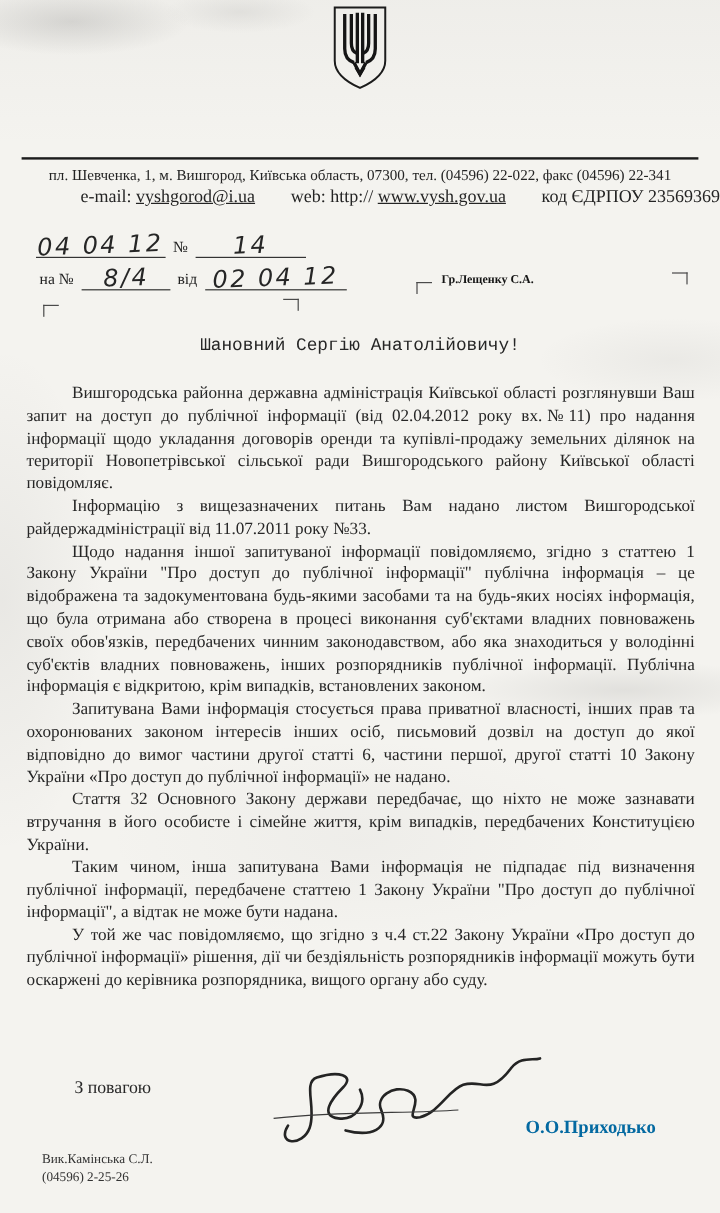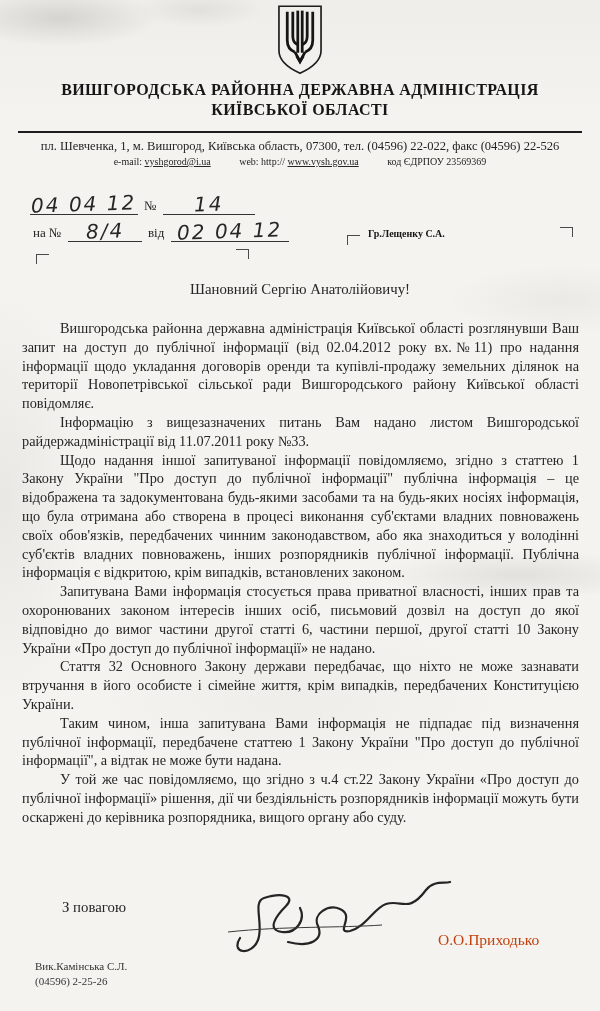--- a/index.html
+++ b/index.html
@@ -24,49 +24,49 @@
       radial-gradient(ellipse 120px 300px at 2px 500px, rgba(100,100,100,.08), transparent 70%),
       linear-gradient(180deg, rgba(150,150,150,.06), rgba(150,150,150,0) 12%);
   }
   .emblem{position:absolute;left:272px;top:4px;width:56px;height:72px;}
   .org-title{position:absolute;left:0;top:80px;width:100%;text-align:center;
     font-weight:bold;font-size:16px;line-height:20px;color:#161616;letter-spacing:.4px;}
   .head-rule{position:absolute;left:18px;top:131px;width:564px;height:0;
     border-top:2.5px solid #1c1c1c;}
   .addr1{position:absolute;left:0;top:139px;width:100%;text-align:center;
     font-size:12.6px;color:#242424;}
-  .addr2{position:absolute;left:0;top:156px;width:100%;text-align:center;
-    font-size:10px;color:#242424;}
+  .addr2{position:absolute;left:0;top:156px;width:100%;text-align:right;
+    font-size:15px;color:#242424;}
   .addr2 .u{text-decoration:underline;}
   .addr2 .sp{display:inline-block;width:26px;}
   
   .reg{position:absolute;left:30px;top:190px;font-size:13px;color:#222;}
   .reg-row{white-space:nowrap;height:27px;}
   .fld{display:inline-block;border-bottom:1.4px solid #333;text-align:center;
     vertical-align:bottom;position:relative;}
   .hand{font-family:"DejaVu Sans", sans-serif;font-style:italic;
     font-size:20px;letter-spacing:2px;color:#262626;
     display:inline-block;transform:rotate(-2deg) translateY(2px);white-space:nowrap;}
   .reg-label{display:inline-block;vertical-align:bottom;padding:0 3px 1px 3px;}
   
   .corner{position:absolute;width:12px;height:9px;}
   .corner.tl{border-left:1.6px solid #4a4a4a;border-top:1.6px solid #4a4a4a;}
   .corner.tr{border-right:1.6px solid #4a4a4a;border-top:1.6px solid #4a4a4a;}
   .addressee{position:absolute;left:368px;top:228px;font-weight:bold;
     font-size:10px;color:#151515;}
   .salutation{position:absolute;left:0;top:281px;width:100%;text-align:center;
-    font-size:14.8px;color:#262626;}
+    font-size:14.8px;color:#262626;font-family:Liberation Mono, monospace;}
   .body-text{position:absolute;left:22px;top:319px;width:557px;
     font-size:14.3px;line-height:18.8px;text-align:justify;color:#262626;}
   .body-text p{margin:0;text-indent:38px;}
   .valediction{position:absolute;left:62px;top:899px;font-size:14.8px;color:#262626;}
   .signer-title{position:absolute;left:22px;top:931px;font-weight:bold;
     font-size:15.5px;color:#151515;}
-  .signer-name{position:absolute;left:438px;top:931px;font-weight:normal;
-    font-size:15.5px;color:#c2410c;}
+  .signer-name{position:absolute;left:438px;top:931px;font-weight:bold;
+    font-size:15.5px;color:#0369a1;}
   .signature{position:absolute;left:222px;top:876px;width:235px;height:90px;}
   .footer{position:absolute;left:24px;top:959px;font-size:11px;line-height:15px;color:#333;margin-left:11px;}
 </style>
 </head>
 <body>
 
 <div class="page">
   <div class="scan-noise"></div>
 
   <div class="emblem">
@@ -80,26 +80,22 @@
         <path d="M63,14 V58 Q63,70 55,73"></path>
         <path d="M73,14 V66 Q73,82 59,87"></path>
         <path d="M46,12 V88"></path>
         <path d="M54,12 V88"></path>
         <path d="M41,87 L50,104 L59,87"></path>
         <path d="M44,94 L50,104 L56,94"></path>
       </g>
     </svg>
   </div>
 
-  <div class="org-title">
-    <div>ВИШГОРОДСЬКА РАЙОННА ДЕРЖАВНА АДМІНІСТРАЦІЯ</div>
-    <div>КИЇВСЬКОЇ ОБЛАСТІ</div>
-  </div>
   <div class="head-rule"></div>
-  <div class="addr1">пл. Шевченка, 1, м. Вишгород, Київська область, 07300, тел. (04596) 22-022, факс (04596) 22-526</div>
+  <div class="addr1">пл. Шевченка, 1, м. Вишгород, Київська область, 07300, тел. (04596) 22-022, факс (04596) 22-341</div>
   <div class="addr2">
     <span>e-mail:</span>
     <span class="u">vyshgorod@i.ua</span><span class="sp"></span>
     <span>web: http://</span>
     <span class="u">www.vysh.gov.ua</span><span class="sp"></span>
     <span>код ЄДРПОУ 23569369</span>
   </div>
 
   <div class="reg">
     <div class="reg-row">

